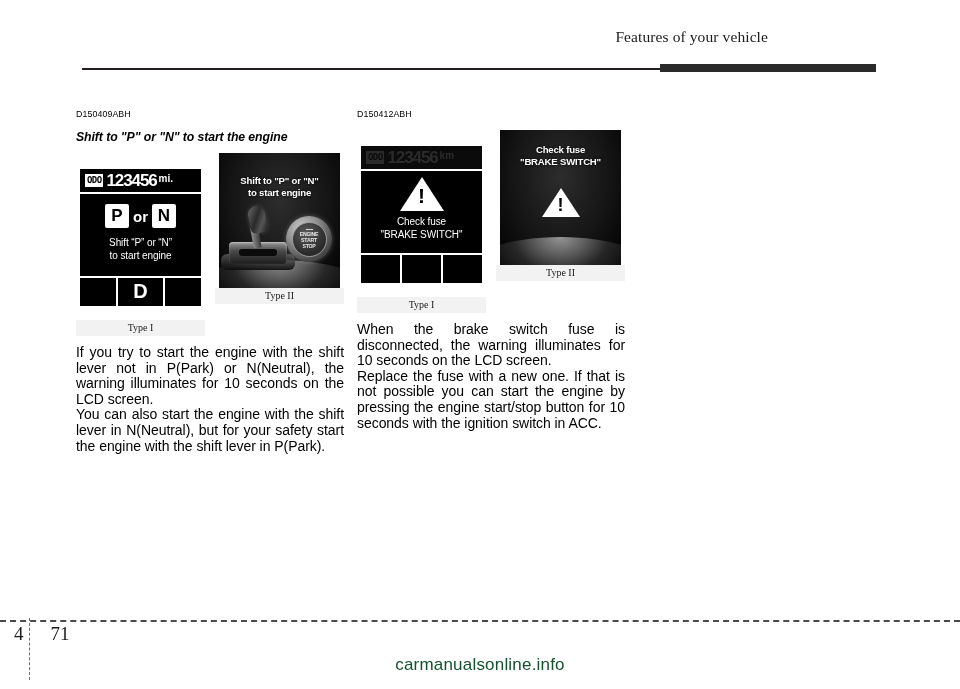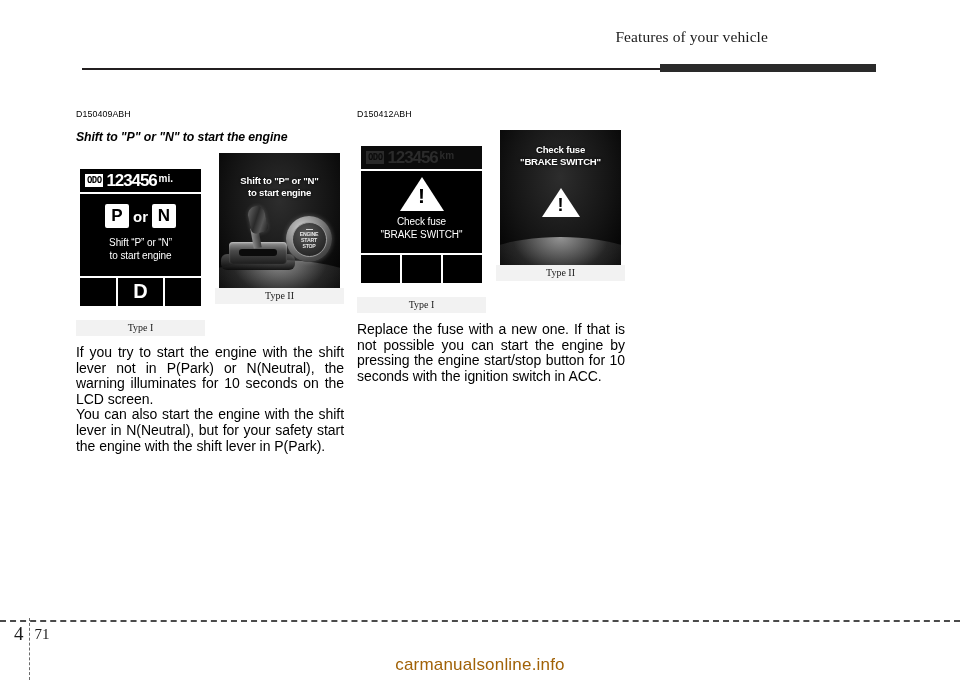--- a/index.html
+++ b/index.html
@@ -394,33 +394,34 @@
     line-height: 22px;
     padding-right: 5px;
   }
   #page-num .vsep {
     width: 0;
     height: 62px;
     border-left: 1px dashed #6b6b6b;
     margin-top: -5px;
   }
   #page-num .pno {
-    font-size: 15px;
+    font-size: 19px;
     line-height: 22px;
     padding-left: 5px;
+    margin-left: 16px;
   }
   #watermark {
     position: absolute;
     left: 0;
     top: 655px;
     width: 960px;
     text-align: center;
     font-family: "Liberation Sans", sans-serif;
     font-size: 17px;
-    color: #a16207;
+    color: #14532d;
     letter-spacing: .2px;
   }
 </style>
 </head>
 <body>
 
 <div id="page-header">
   <div id="header-rule"></div>
   <div id="header-rule-thick"></div>
   <div id="header-title">Features of your vehicle</div>
@@ -535,20 +536,21 @@
         </div>
         <div style="position:absolute; left:0; right:0; top:58px;">
           <div class="tri small"></div>
         </div>
       </div>
       <div class="fig-caption">Type II</div>
     </div>
   </div>
 
   <div class="body-block">
+    <p class="para">When the brake switch fuse is disconnected, the warning illuminates for 10 seconds on the LCD screen.</p>
     <p class="para">Replace the fuse with a new one. If that is not possible you can start the engine by pressing the engine start/stop button for 10 seconds with the ignition switch in ACC.</p>
   </div>
 </div>
 
 <div id="footer-rule"></div>
 <div id="page-num">
   <span class="chap">4</span>
   <span class="vsep"></span>
   <span class="pno">71</span>
 </div>

